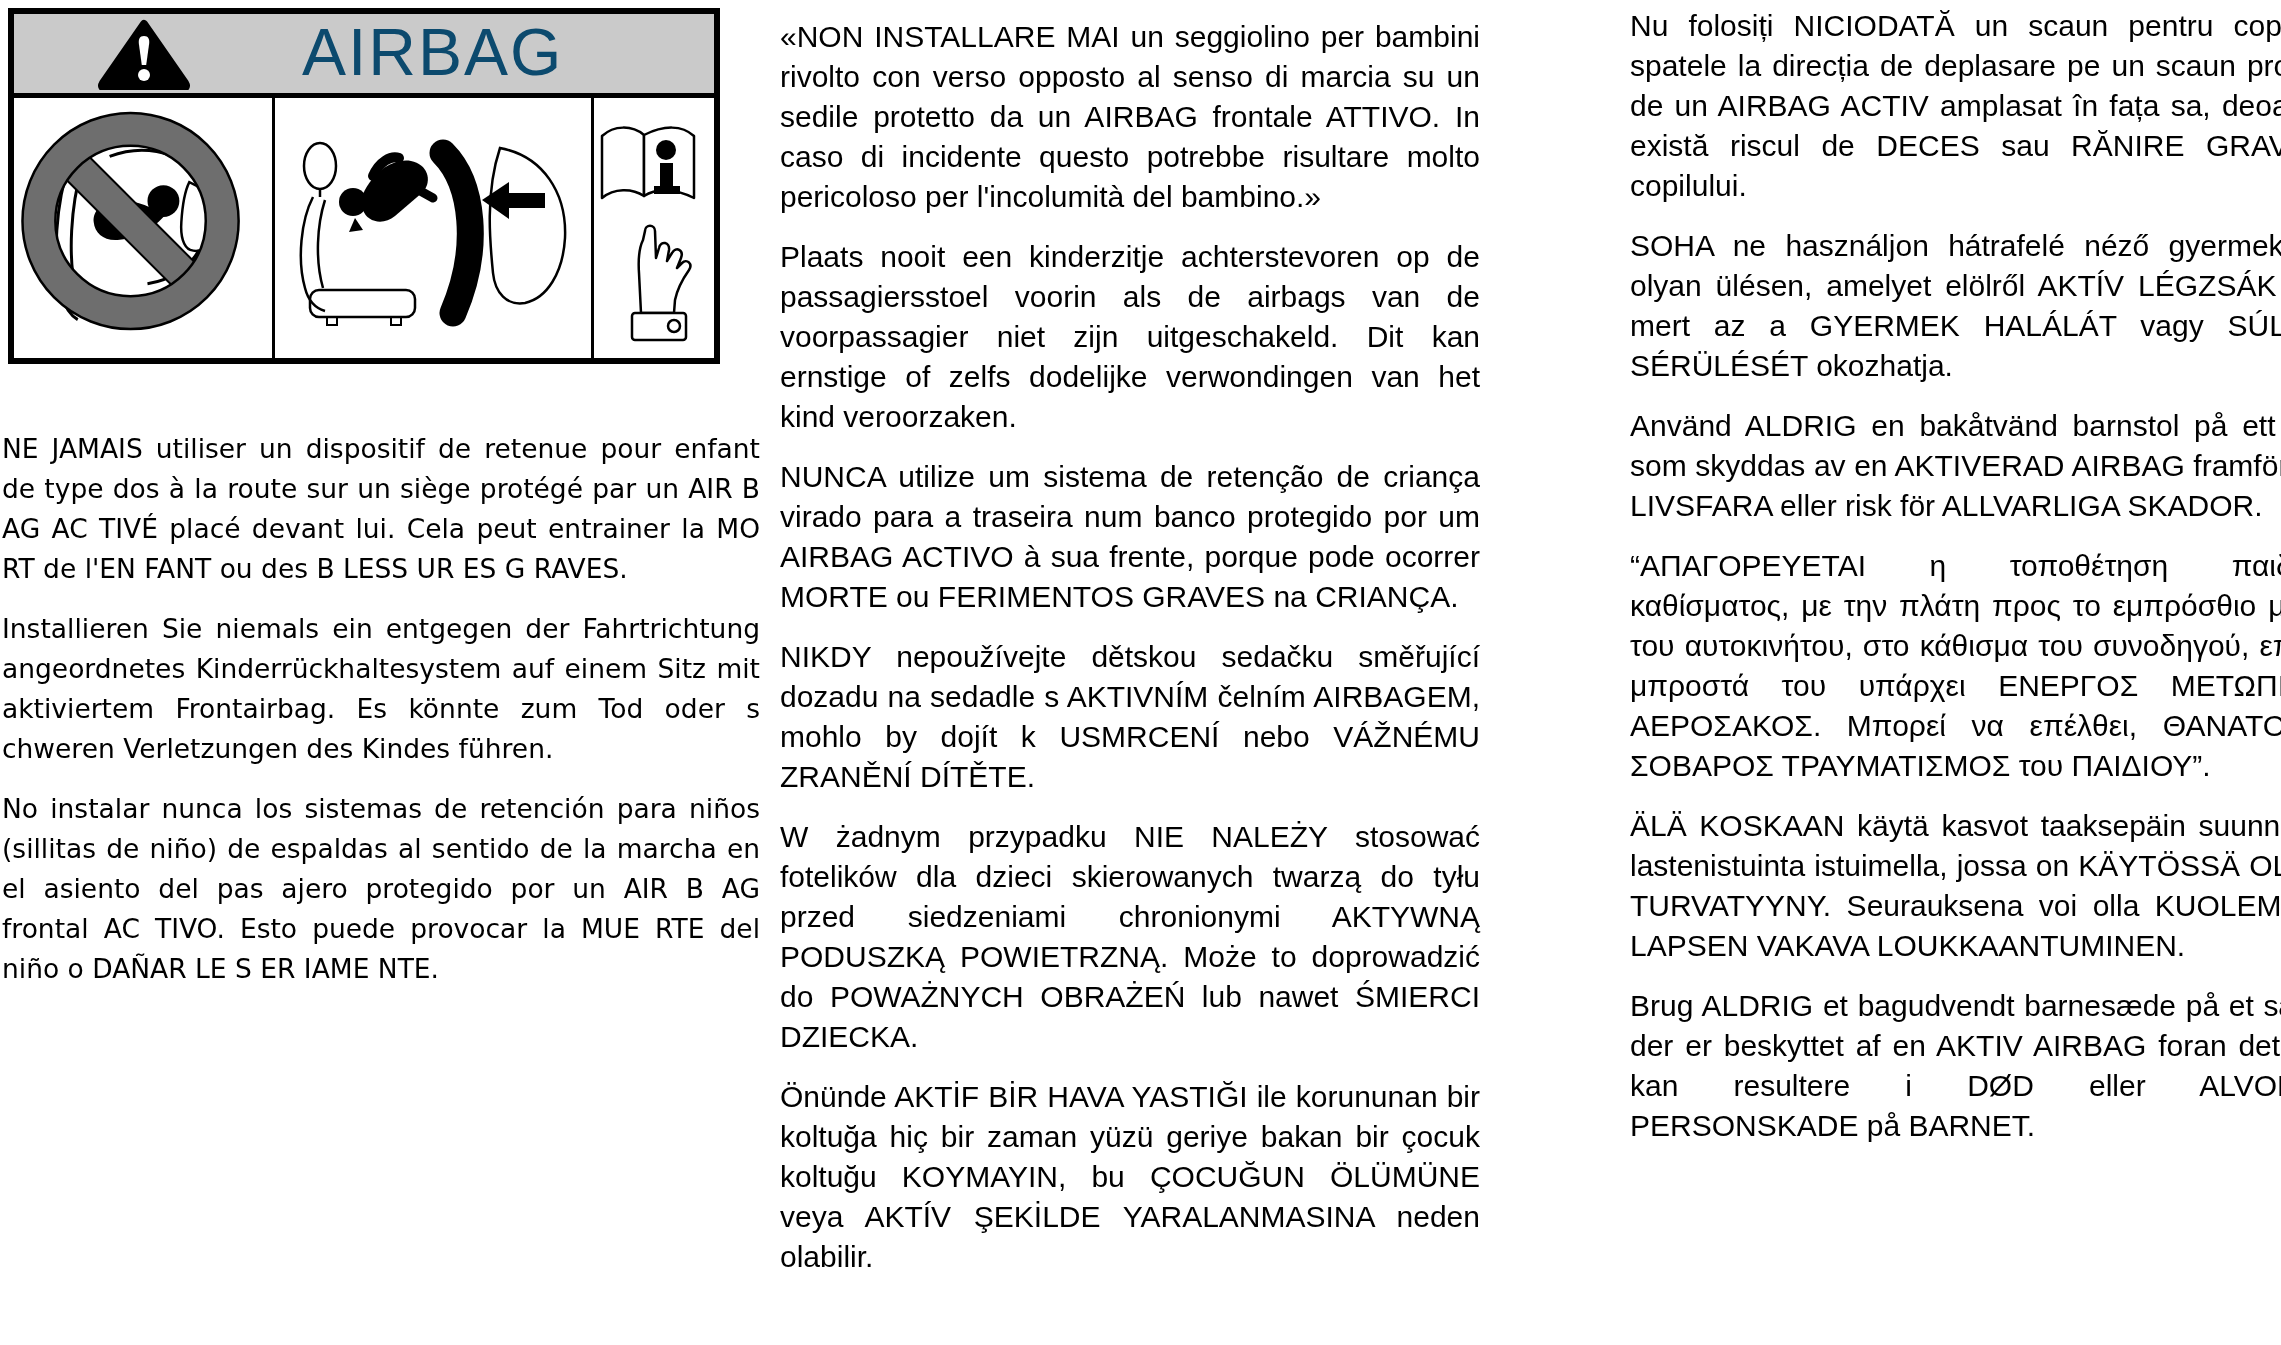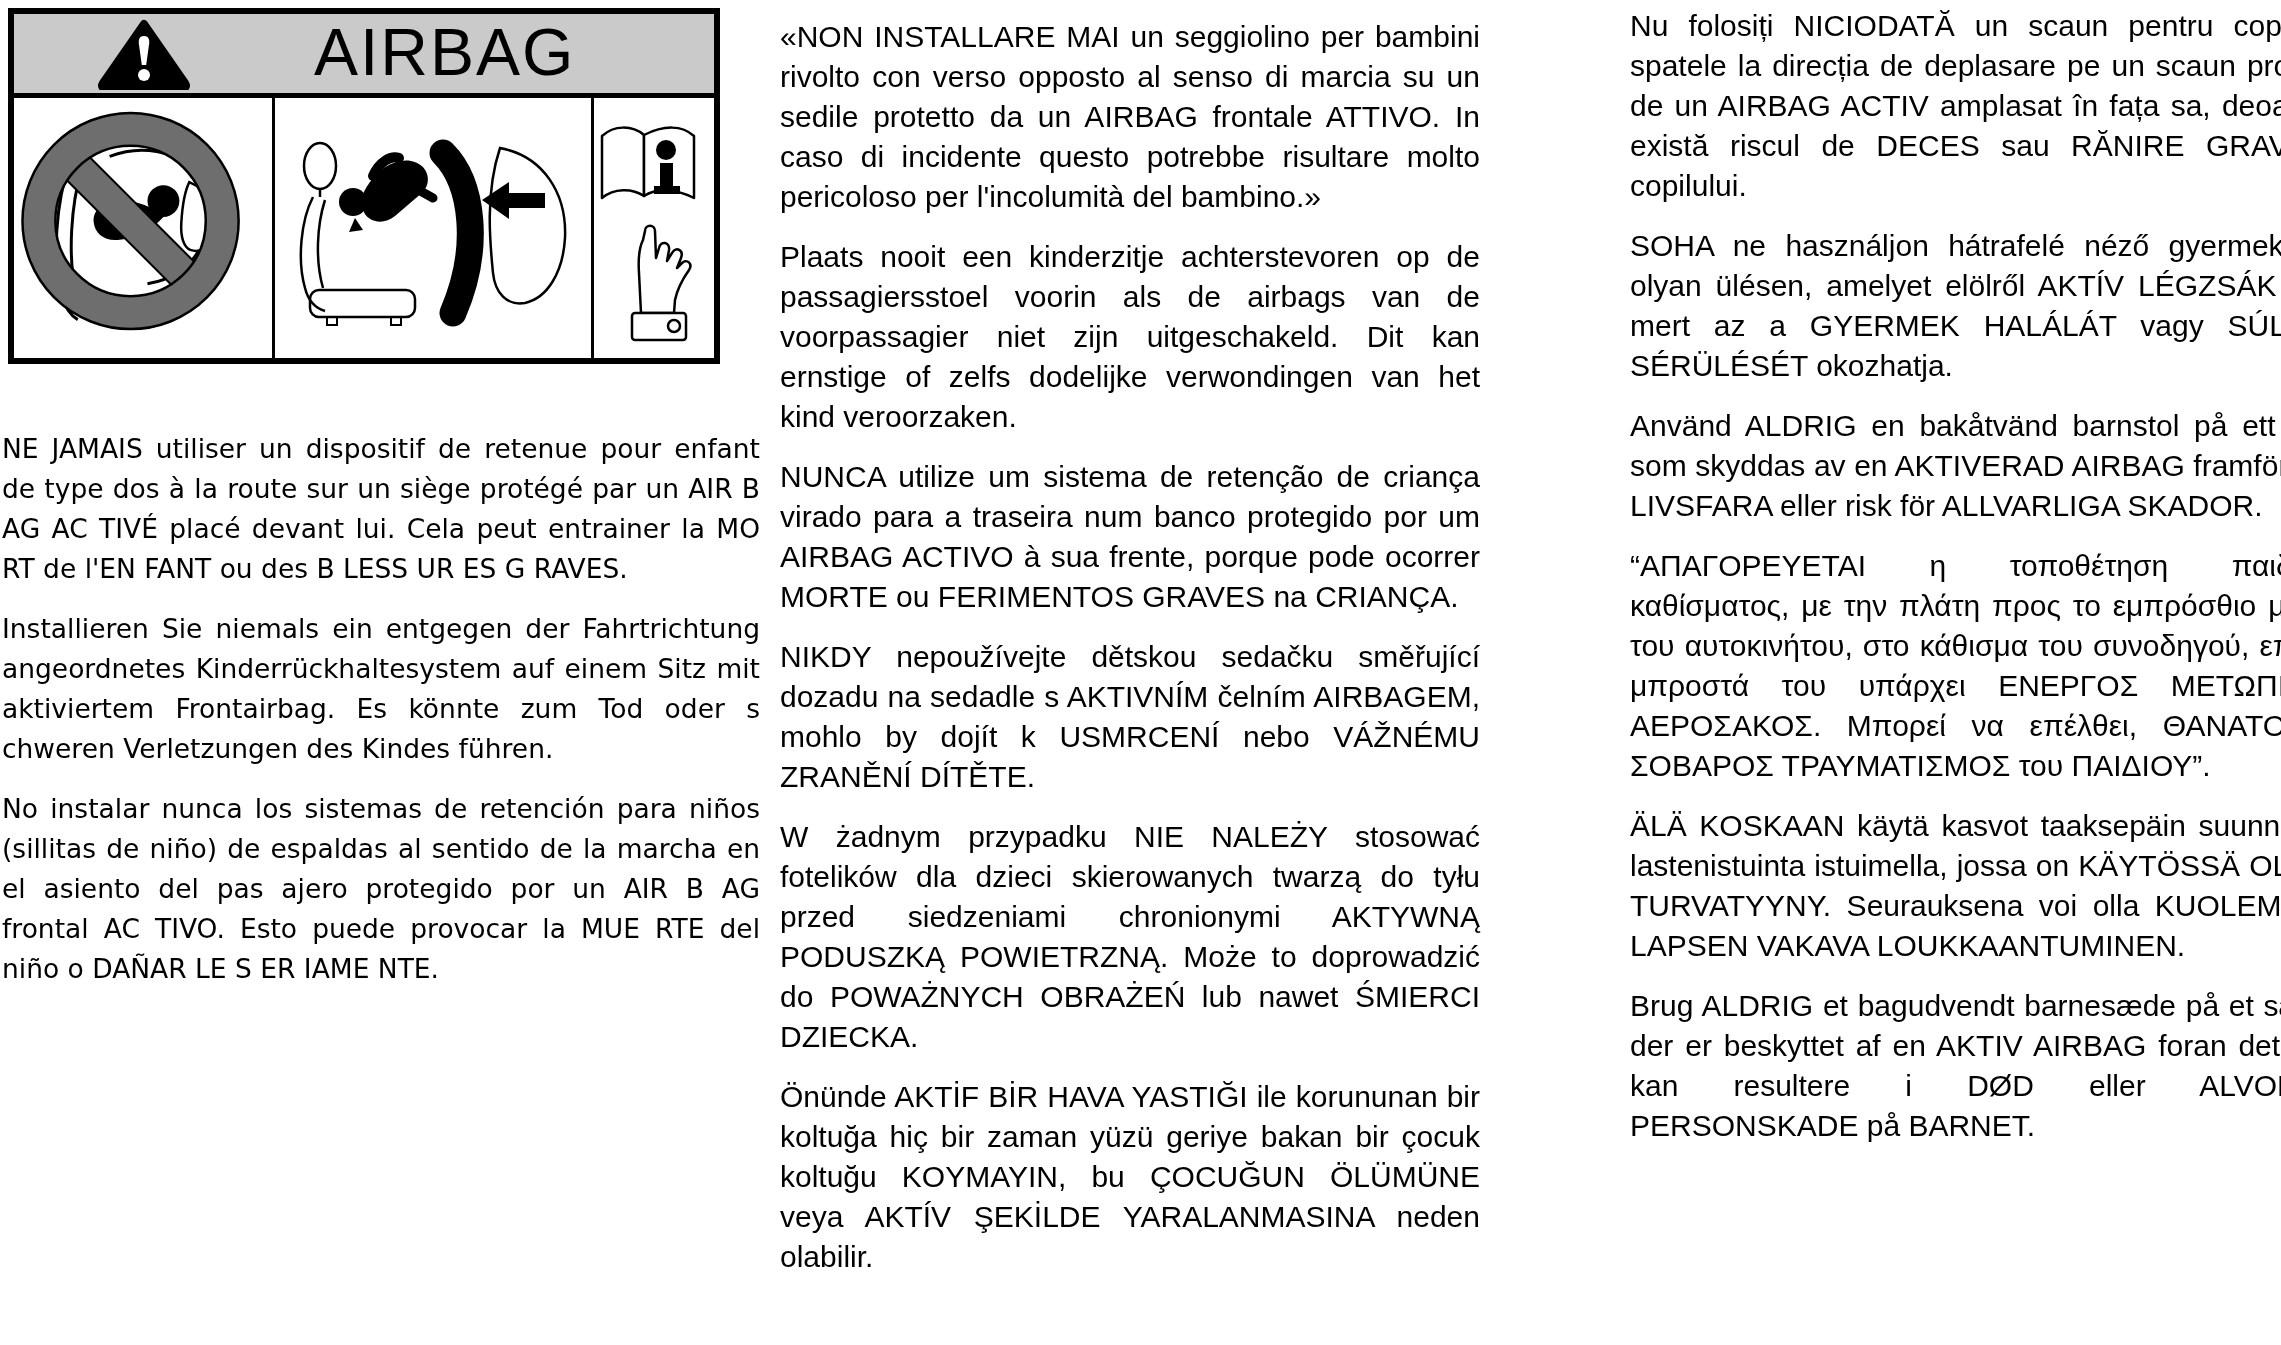--- a/index.html
+++ b/index.html
@@ -2,22 +2,22 @@
 <html><head>
 <meta charset="utf-8">
 <style>
   html,body{margin:0;padding:0;background:#ffffff;}
   .page{position:relative;width:2281px;height:1345px;background:#ffffff;overflow:hidden;color:#000;}
 
   
   .labelbox{position:absolute;left:8px;top:8px;width:712px;height:356px;border:6px solid #000;background:#fff;box-sizing:border-box;}
   .label-header{position:relative;height:84px;background:#cacaca;border-bottom:5px solid #000;box-sizing:border-box;}
   .tri-wrap{position:absolute;left:82px;top:4px;width:96px;height:72px;}
-  .airbag-title{position:absolute;left:300px;top:50%;transform:translateY(-53%);
-    font-family:"Liberation Sans",sans-serif;font-size:66px;font-weight:400;letter-spacing:2px;color:#000000;white-space:nowrap;}
+  .airbag-title{position:absolute;left:288px;top:50%;transform:translateY(-53%);
+    font-family:"Liberation Sans",sans-serif;font-size:66px;font-weight:400;letter-spacing:2px;color:#0c4a6e;white-space:nowrap;}
   .panels{position:absolute;top:84px;left:0;right:0;bottom:0;display:flex;}
   .panel{box-sizing:border-box;height:100%;position:relative;}
   .panel-1{width:261px;border-right:3px solid #000;}
   .panel-2{width:319px;border-right:3px solid #000;}
   .panel-3{flex:1;}
   .panel svg{display:block;}
 
   
   .textcol{position:absolute;text-align:justify;color:#000;}
   .textcol p{margin:0 0 20px 0;padding:0;}

